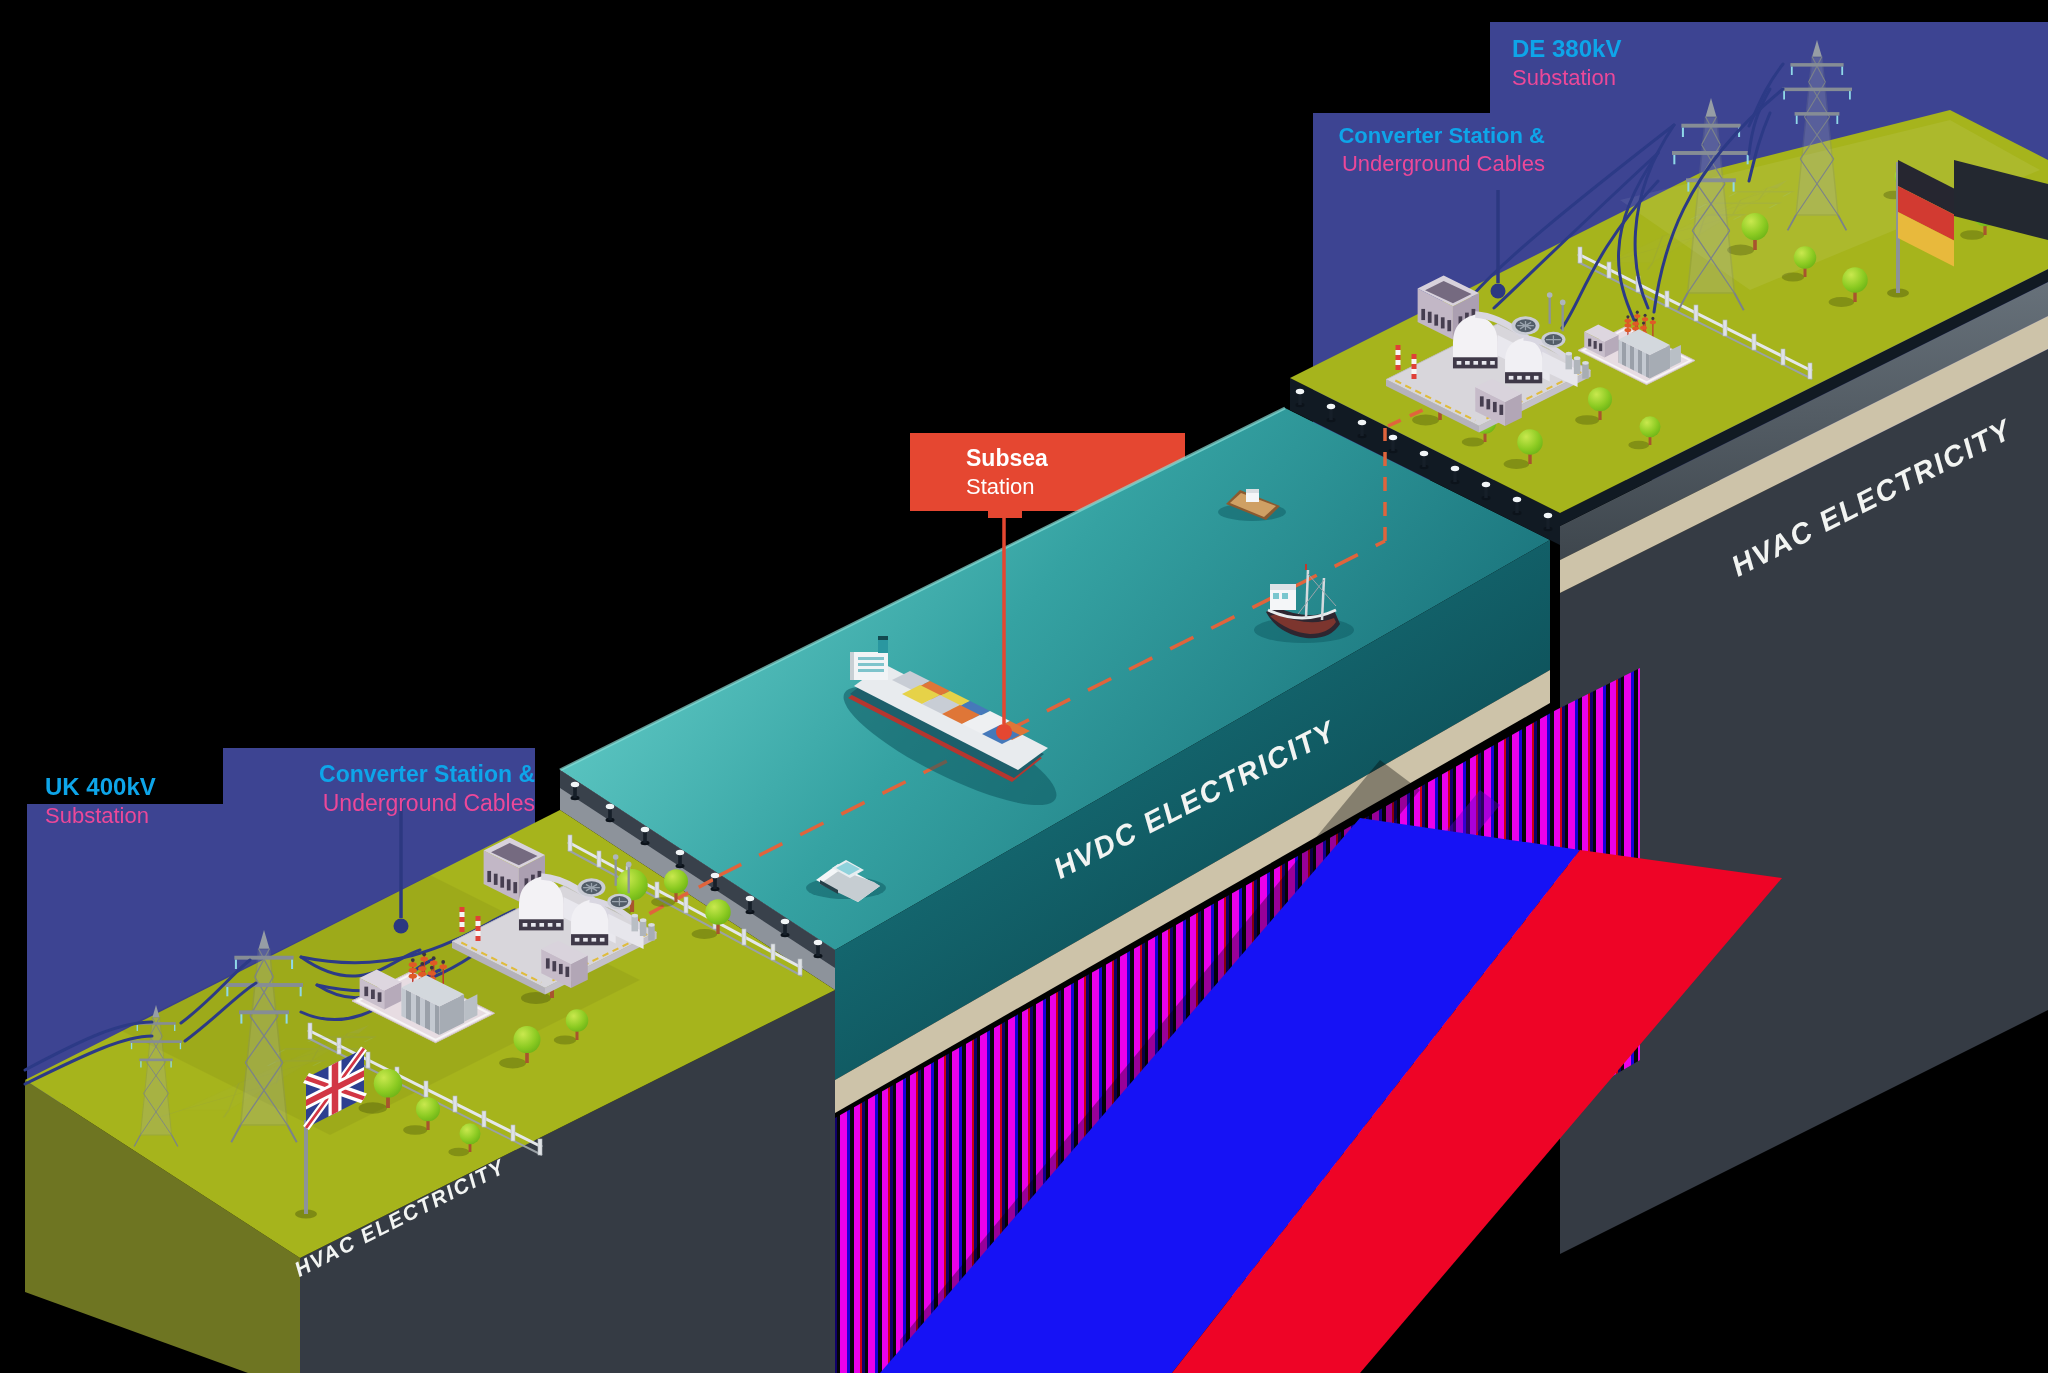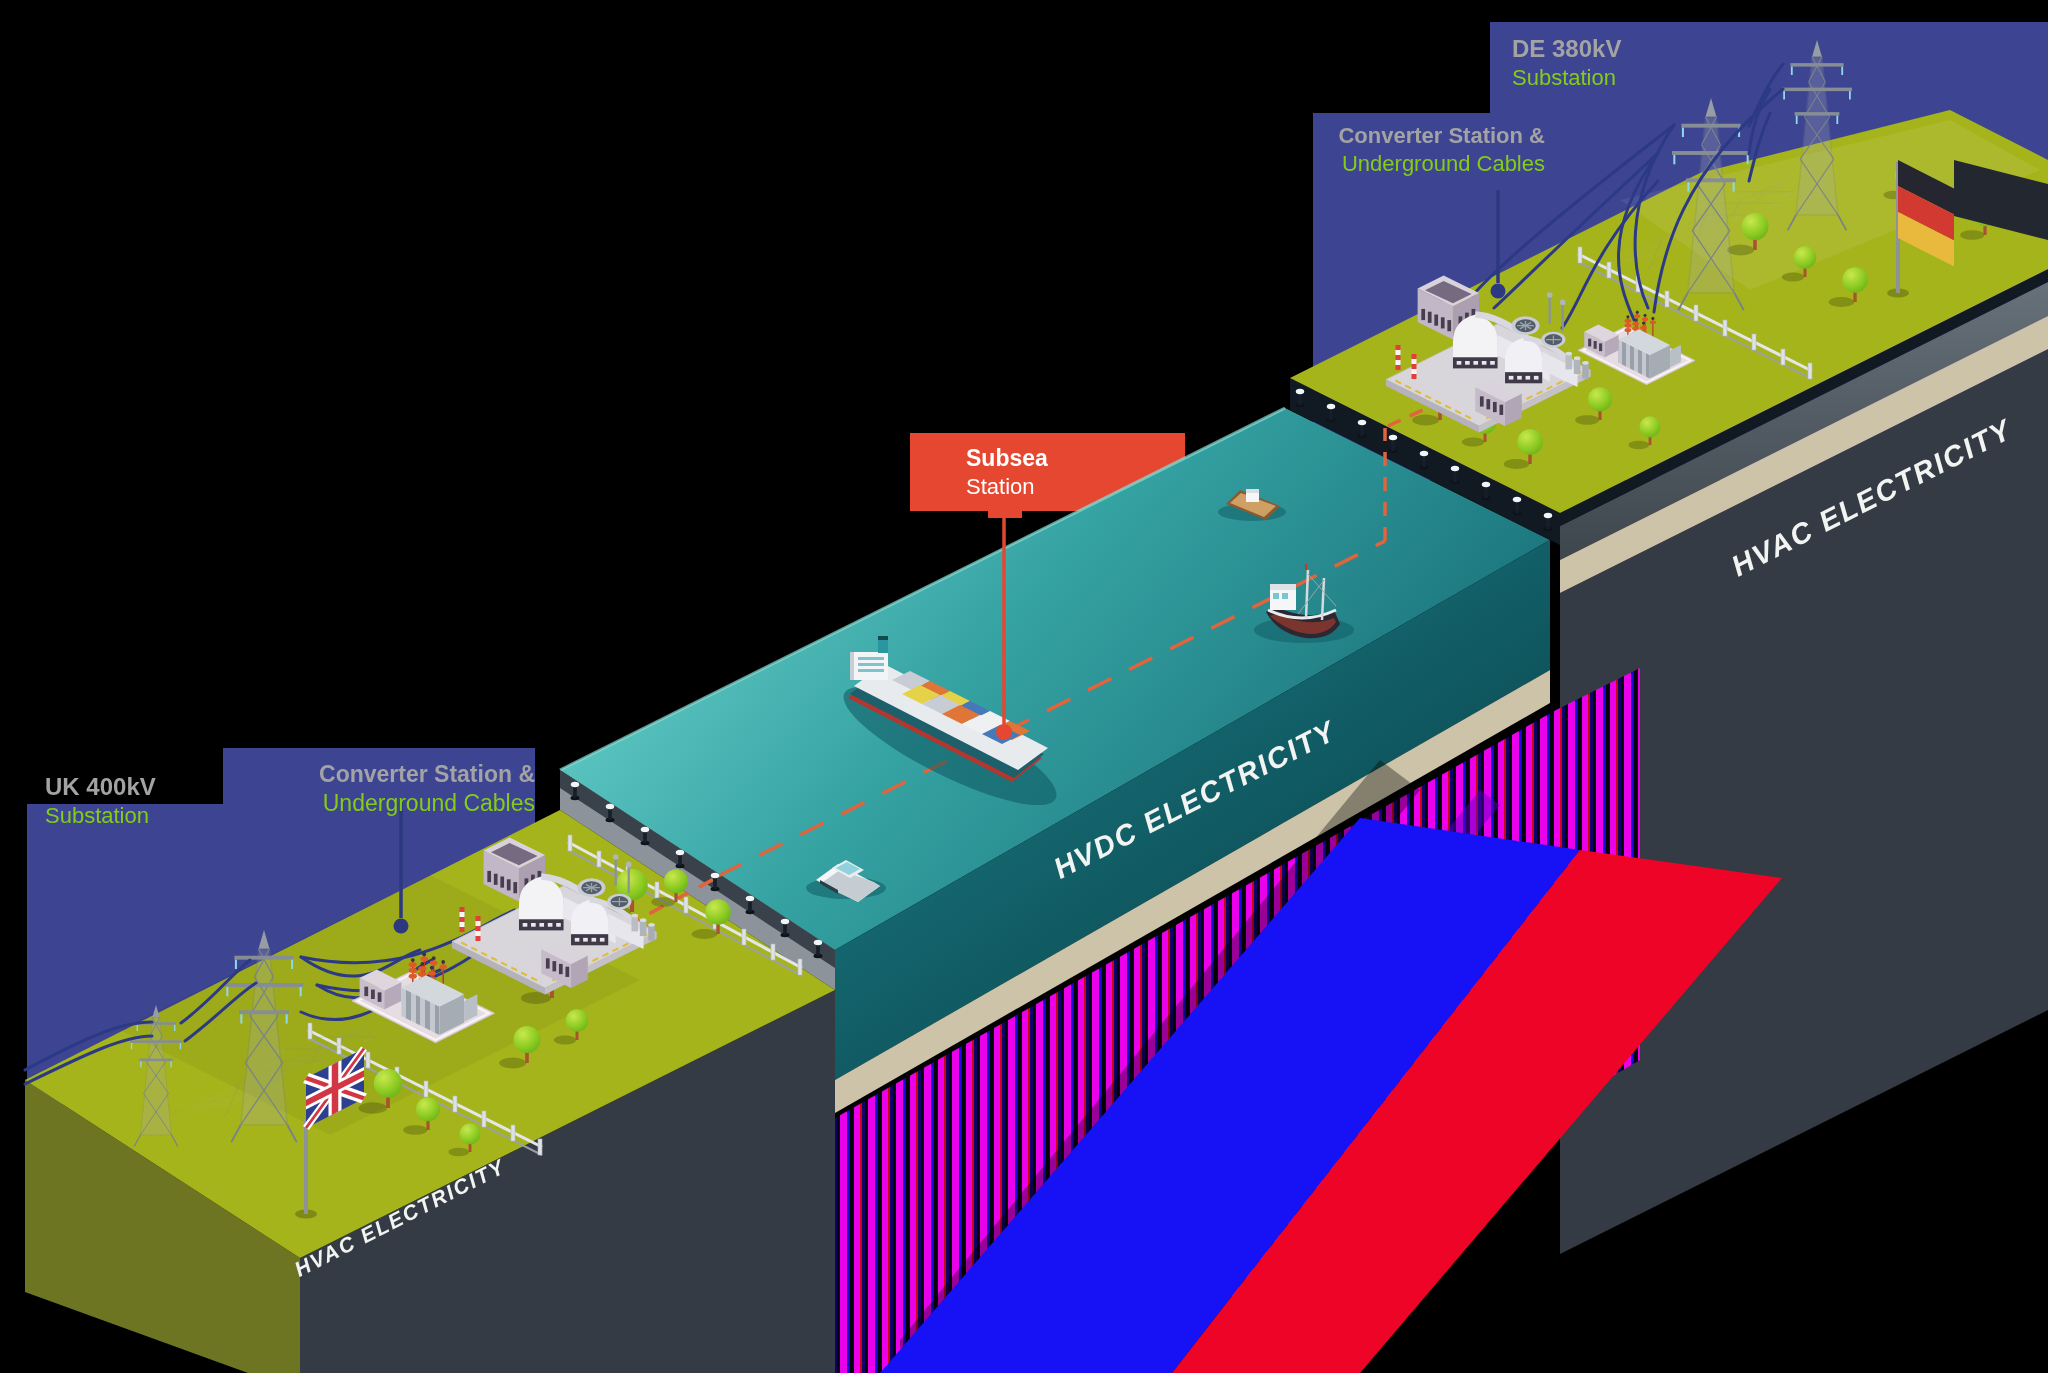--- a/index.html
+++ b/index.html
@@ -1,21 +1,21 @@
 <!DOCTYPE html>
 <html><head>
 <meta charset="utf-8">
 <style>
   html,body{margin:0;padding:0;background:#000;}
   #stage{position:relative;width:2048px;height:1373px;background:#000;overflow:hidden;
          font-family:"Liberation Sans",sans-serif;}
   #scene{position:absolute;left:0;top:0;}
   .lbltxt{position:absolute;z-index:20;pointer-events:none;}
-  .lbltxt .t1{font-weight:bold;color:#a3a3a3;}
-  .lbltxt .t2{color:#84cc16;}
+  .lbltxt .t1{font-weight:bold;color:#0ea5e9;}
+  .lbltxt .t2{color:#ec4899;}
   .lbltxt.onred .t2{color:#ffffff;}
   .cap{position:absolute;z-index:18;font-style:italic;font-weight:bold;color:#f2f4f2;
        letter-spacing:2px;white-space:nowrap;transform:translate(-50%,-50%) rotate(-27deg);}
   .ctr{text-align:right;}
 </style>
 </head>
 <body>
 
 <div id="stage">
 

